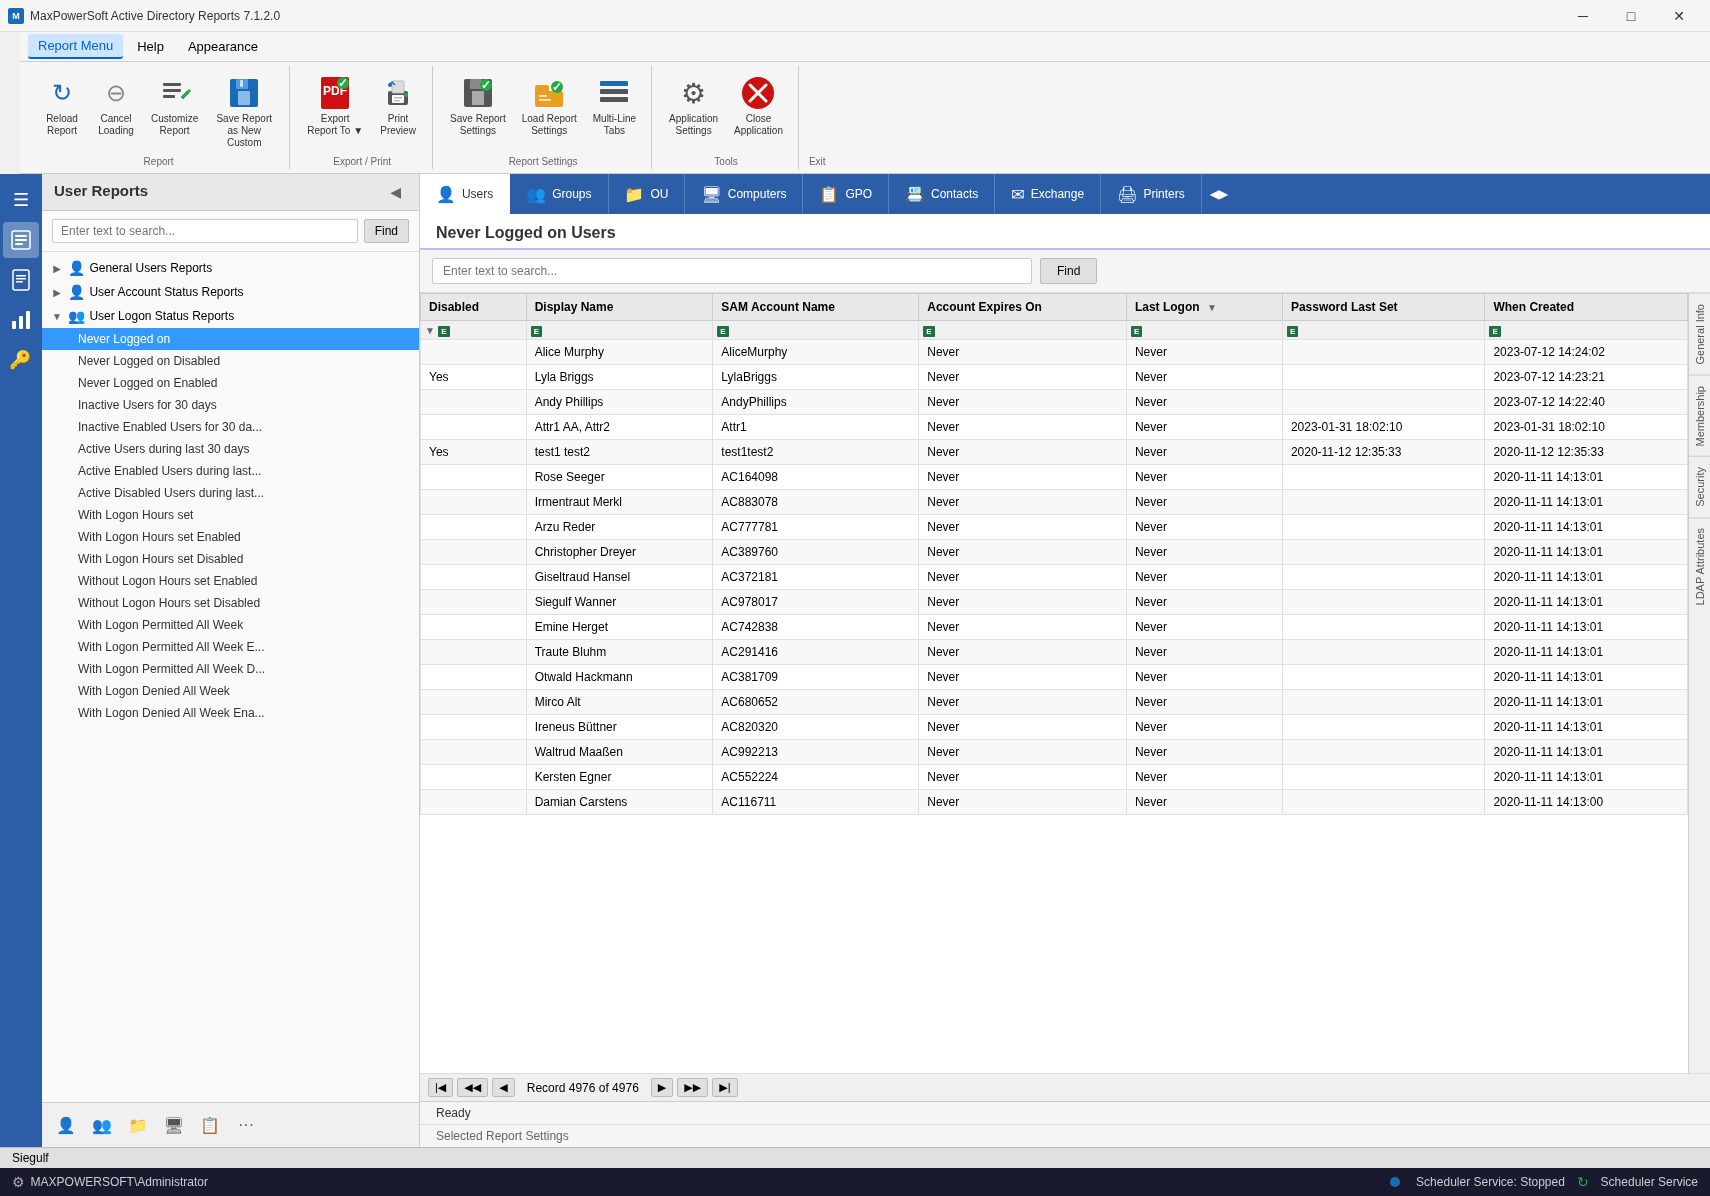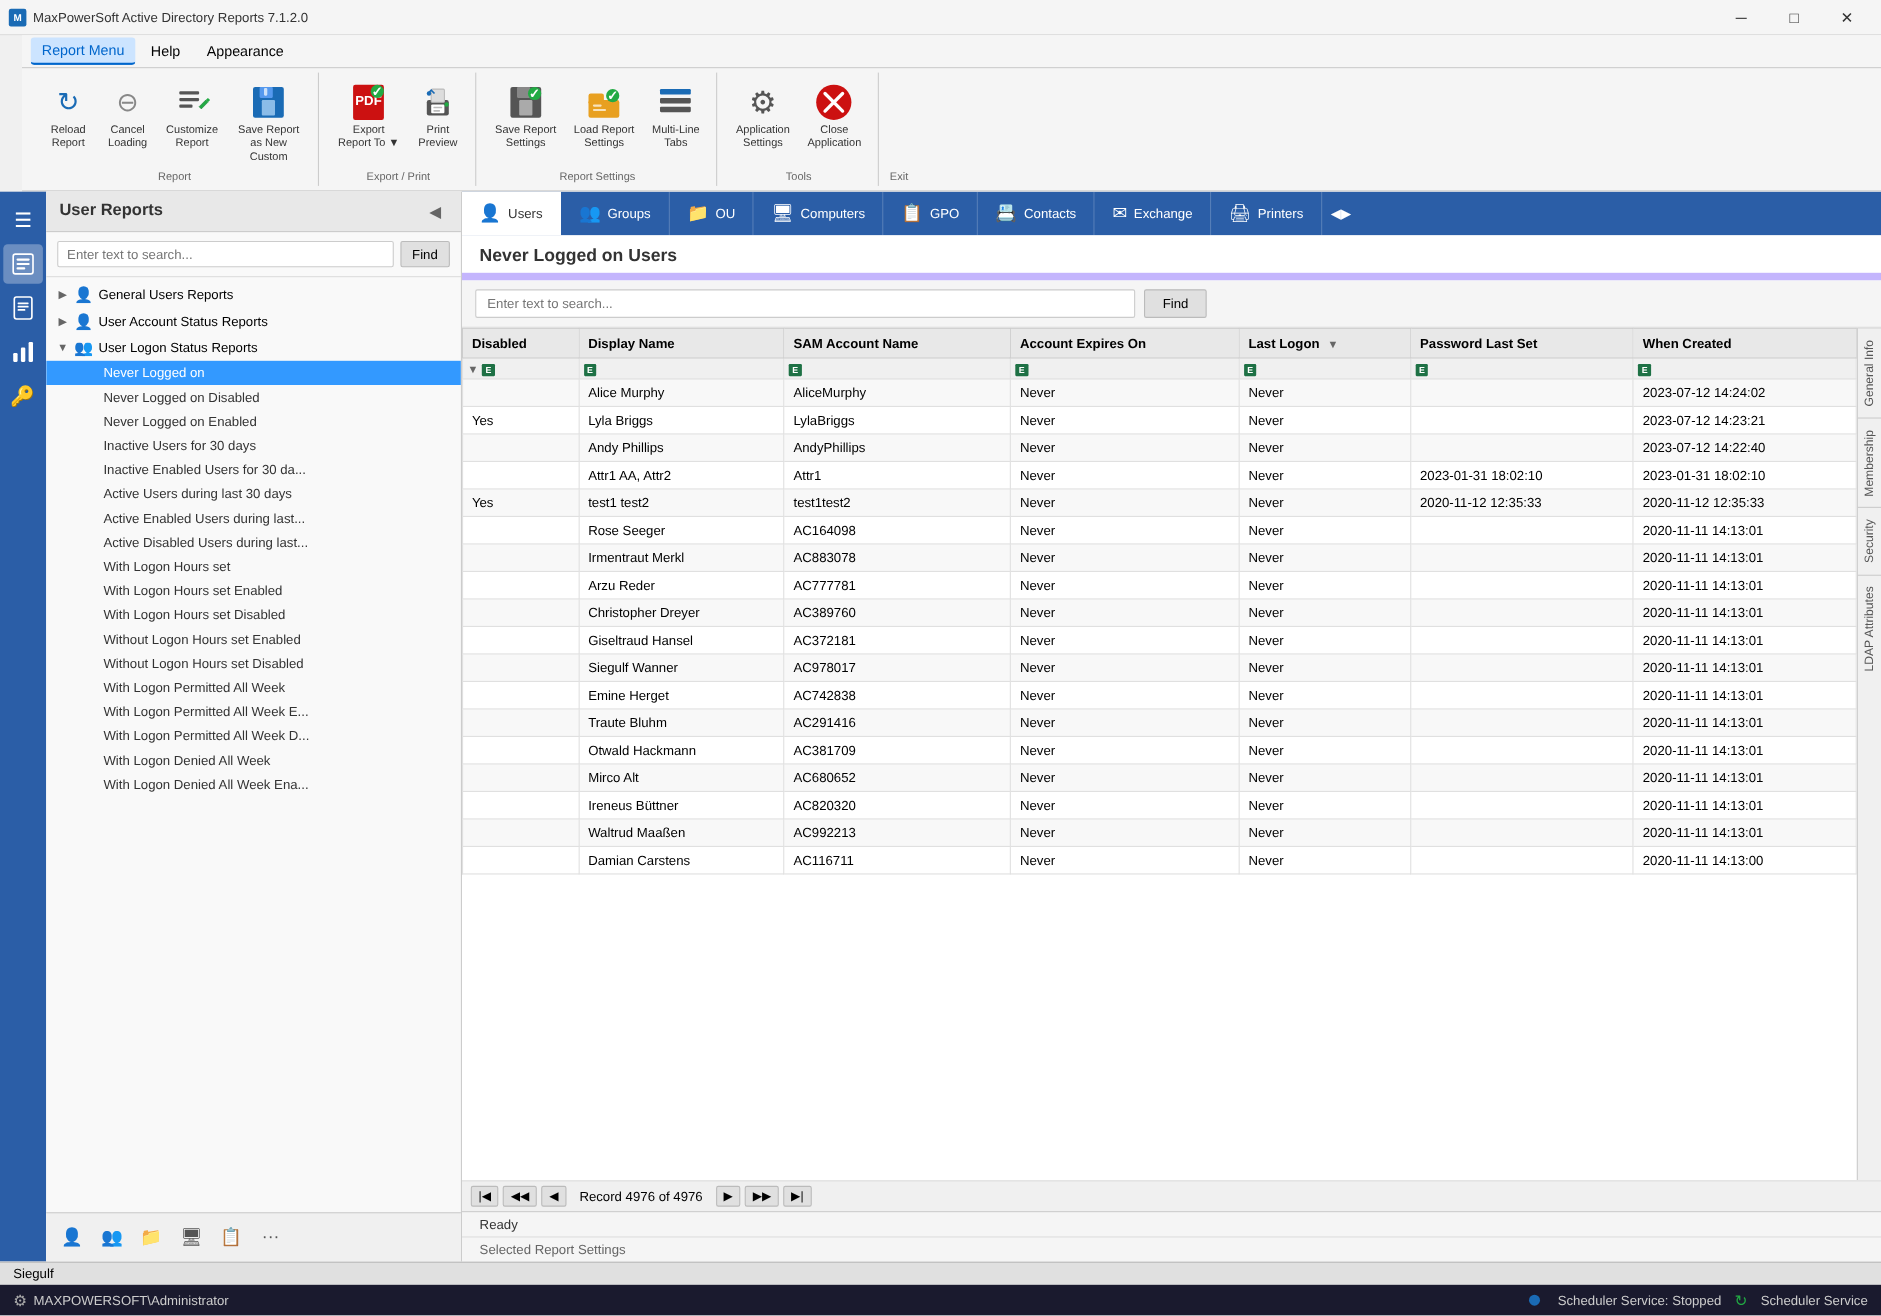--- a/index.html
+++ b/index.html
@@ -38,42 +38,42 @@
     .left-panel { width: 378px; background: #f9f9f9; border-right: 1px solid #ccc; display: flex; flex-direction: column; }
     .left-panel-header { background: #e8e8e8; padding: 8px 12px; display: flex; align-items: flex-start; justify-content: space-between; border-bottom: 1px solid #ccc; }
     .left-panel-title { font-size: 15px; font-weight: bold; color: #333; }
     .collapse-btn { cursor: pointer; color: #666; font-size: 14px; padding: 2px 6px; }
     .search-bar { padding: 8px 10px; display: flex; gap: 6px; border-bottom: 1px solid #ddd; }
     .search-input { flex: 1; padding: 4px 8px; border: 1px solid #ccc; border-radius: 2px; font-size: 12px; }
     .find-btn { padding: 4px 10px; background: #e0e0e0; border: 1px solid #bbb; border-radius: 2px; cursor: pointer; font-size: 12px; }
     .tree-area { flex: 1; overflow-y: auto; padding: 4px 0; }
     .tree-item { display: flex; align-items: center; padding: 4px 8px; cursor: pointer; gap: 4px; }
     .tree-item.level1 { padding-left: 8px; }
-    .tree-item.level3 { padding-left: 52px; font-size: 11.5px; color: #333; }
+    .tree-item.level3 { padding-left: 36px; font-size: 11.5px; color: #333; }
     .tree-item.level3.active { background: #3399ff; color: white; }
     .tree-expand { width: 14px; height: 14px; display: flex; align-items: center; justify-content: center; font-size: 10px; color: #666; flex-shrink: 0; }
     .tree-label { flex: 1; }
 
     
     .left-panel-footer { padding: 6px 8px; border-top: 1px solid #ccc; background: #f0f0f0; display: flex; align-items: center; gap: 4px; }
     .footer-icon-btn { width: 32px; height: 32px; display: flex; align-items: center; justify-content: center; cursor: pointer; border-radius: 3px; color: #555; font-size: 16px; }
 
     
     .right-panel { flex: 1; display: flex; flex-direction: column; overflow: hidden; }
 
     
     .tab-bar { background: #2b5ea7; display: flex; align-items: stretch; min-height: 40px; }
     .tab { display: flex; align-items: center; gap: 6px; padding: 0 16px; cursor: pointer; color: white; font-size: 13px; border-right: 1px solid rgba(255,255,255,0.2); white-space: nowrap; }
     .tab.active { background: white; color: #333; }
     .tab-icon { font-size: 16px; }
     .tab-more { display: flex; align-items: center; padding: 0 8px; cursor: pointer; color: white; }
 
     
     .report-area { flex: 1; display: flex; flex-direction: column; overflow: hidden; background: white; }
-    .report-header { padding: 10px 16px 6px; border-bottom: 7px solid #c4b5fd; background: #fff; }
+    .report-header { padding: 10px 16px 6px; border-bottom: 2px solid #c4b5fd; background: #fff; }
     .report-title { font-size: 16px; font-weight: bold; color: #333; }
     .report-search { display: flex; gap: 8px; padding: 8px 12px; background: #f5f5f5; border-bottom: 1px solid #ddd; align-items: center; }
     .report-search-input { flex: 1; max-width: 600px; padding: 5px 10px; border: 1px solid #ccc; border-radius: 2px; font-size: 12px; }
     .report-find-btn { padding: 5px 16px; background: #e0e0e0; border: 1px solid #bbb; border-radius: 2px; cursor: pointer; }
 
     
     .table-container { flex: 1; overflow: auto; position: relative; }
     table { width: 100%; border-collapse: collapse; font-size: 12px; }
     thead tr { background: #e8e8e8; }
     th { padding: 6px 8px; text-align: left; border: 1px solid #ccc; font-weight: 600; white-space: nowrap; position: sticky; top: 0; background: #e8e8e8; z-index: 2; }
@@ -609,20 +609,29 @@
     <td></td>
     <td>Waltrud Maaßen</td>
     <td>AC992213</td>
     <td>Never</td>
     <td>Never</td>
     <td></td>
     <td>2020-11-11 14:13:01</td>
   </tr>
                 <tr>
     <td></td>
+    <td>Kersten Egner</td>
+    <td>AC552224</td>
+    <td>Never</td>
+    <td>Never</td>
+    <td></td>
+    <td>2020-11-11 14:13:01</td>
+  </tr>
+                <tr>
+    <td></td>
     <td>Damian Carstens</td>
     <td>AC116711</td>
     <td>Never</td>
     <td>Never</td>
     <td></td>
     <td>2020-11-11 14:13:00</td>
   </tr>
               </tbody>
           </table>
         </div>

